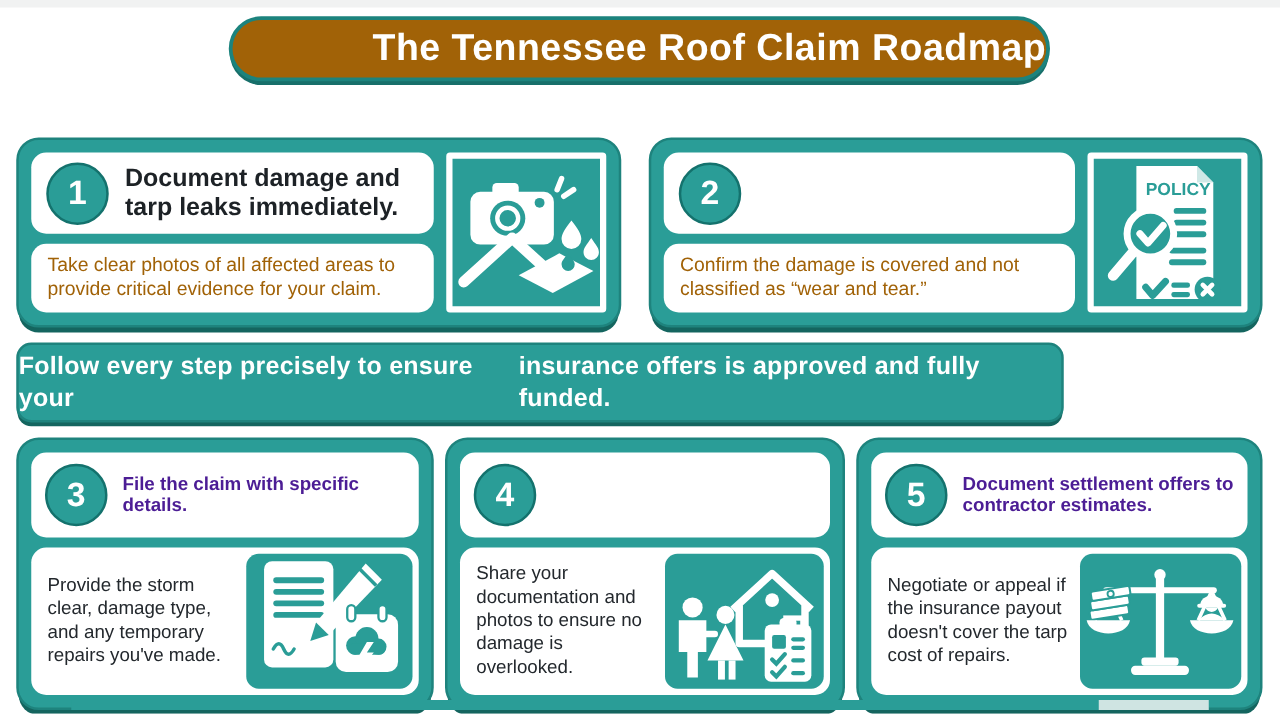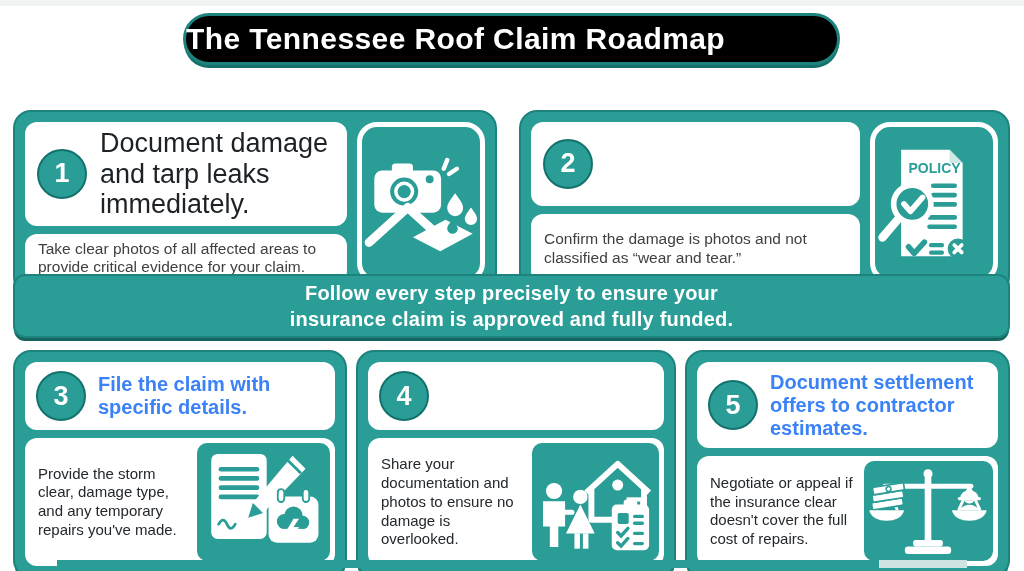--- a/index.html
+++ b/index.html
@@ -4,63 +4,63 @@
 <style>
   html,body{margin:0;padding:0;background:#fff;}
   .stage{
     position:relative;width:1024px;height:571px;overflow:hidden;background:#ffffff;
     font-family:"Liberation Sans","DejaVu Sans",sans-serif;
   }
   .top-strip{position:absolute;top:0;left:0;width:1024px;height:6px;background:#f1f2f2;}
   
   .title-pill{
     position:absolute;left:183px;top:13px;width:651px;height:46px;
-    background:#000000;border:3px solid #1c837d;border-radius:28px;
+    background:#a16207;border:3px solid #1c837d;border-radius:28px;
     box-shadow:0 4px 0 -1px #176f6a;
-    display:flex;align-items:center;justify-content:flex-start;
+    display:flex;align-items:center;justify-content:flex-end;
   }
   .title-pill .t{color:#ffffff;font-weight:bold;font-size:30px;letter-spacing:.4px;}
   
   .row1{position:absolute;left:13px;top:110px;width:997px;height:152px;
     display:grid;grid-template-columns:484px 1fr;gap:22px;}
   .row2{position:absolute;left:13px;top:350px;width:997px;height:206px;
     display:grid;grid-template-columns:334px 320px 1fr;gap:9px;}
   .card{
     background:#2a9d97;border:2px solid #1e837d;border-radius:18px;
     box-shadow:0 6px 0 -2px #14655f;padding:10px;box-sizing:border-box;
   }
   
   .c1{display:grid;grid-template-columns:1fr 128px;gap:10px;height:100%;}
   .colL{display:flex;flex-direction:column;gap:8px;min-width:0;}
   .head-box{background:#fff;border-radius:12px;display:flex;align-items:center;gap:13px;
     padding:6px 12px;flex:1.25;}
   .num-badge{width:46px;height:46px;border-radius:50%;background:#2a9d97;
     border:2px solid #14726d;color:#fff;font-weight:bold;font-size:27px;
     display:flex;align-items:center;justify-content:center;flex-shrink:0;}
-  .head-text{font-weight:normal;font-size:27px;line-height:1.13;color:#1d2226;}
+  .head-text{font-weight:bold;font-size:20px;line-height:1.13;color:#1d2226;}
   .desc-box{background:#fff;border-radius:12px;display:flex;align-items:center;
-    padding:6px 13px;flex:1;font-size:15.5px;line-height:1.22;color:#404040;}
-  .icon-frame{border:5px solid #fff;border-radius:20px;display:flex;
-    align-items:center;justify-content:flex-start;overflow:hidden;}
+    padding:6px 13px;flex:1;font-size:15.5px;line-height:1.22;color:#a16207;}
+  .icon-frame{border:5px solid #fff;border-radius:3px;display:flex;
+    align-items:center;justify-content:flex-end;overflow:hidden;}
   
   .c2{display:flex;flex-direction:column;gap:8px;height:100%;}
   .head-box2{background:#fff;border-radius:12px;display:flex;align-items:center;gap:12px;
     padding:9px 11px;}
-  .head-text2{font-weight:bold;font-size:20px;line-height:1.14;color:#3b82f6;}
+  .head-text2{font-weight:bold;font-size:15px;line-height:1.14;color:#4c1d95;}
   .bottom-panel{background:#fff;border-radius:12px;flex:1;display:flex;overflow:hidden;min-height:0;}
   .bottom-desc{flex:1.18;padding:8px 4px 8px 13px;font-size:15px;line-height:1.25;
     color:#23282d;display:flex;align-items:center;min-width:0;}
   .icon-pane{flex:0 0 43%;background:#2a9d97;border-radius:10px;margin:5px;
     display:flex;align-items:center;justify-content:center;overflow:hidden;}
   
   .banner{
-    position:absolute;left:13px;top:274px;width:997px;height:64px;box-sizing:border-box;
+    position:absolute;left:13px;top:274px;width:838px;height:64px;box-sizing:border-box;
     background:#2a9d97;border:2px solid #1e837d;border-radius:12px;
     box-shadow:0 4px 0 -1px #14655f;
-    display:flex;flex-direction:column;align-items:center;justify-content:center;
+    display:flex;flex-direction:row;align-items:center;justify-content:center;
   }
   .banner .b{color:#fff;font-weight:bold;font-size:20px;line-height:1.32;letter-spacing:.2px;}
   
   .bottom-strip{position:absolute;left:57px;top:560px;width:910px;height:8px;background:#2a9d97;}
   .bottom-strip .light{position:absolute;right:0;top:0;width:88px;height:8px;background:#cfe4e2;}
   svg{display:block;}
 </style>
 </head>
 <body>
 
@@ -102,21 +102,21 @@
         </div>
       </div>
     </div>
 
     <div class="card">
       <div class="c1">
         <div class="colL">
           <div class="head-box">
             <div class="num-badge">2</div>
           </div>
-          <div class="desc-box">Confirm the damage is photos and not classified as “wear and tear.”</div>
+          <div class="desc-box">Confirm the damage is covered and not classified as “wear and tear.”</div>
         </div>
         <div class="icon-frame">
           <svg width="110" height="118" viewBox="0 0 118 126">
             <path d="M28 6 h52 l14 14 v100 h-66 z" fill="#fff"></path>
             <path d="M80 6 l14 14 h-14 z" fill="#cfe8e6"></path>
             <text x="36" y="31" font-size="15" font-weight="bold" fill="#2a9d97">POLICY</text>
             <g fill="#2a9d97">
               <rect x="60" y="42" width="28" height="5" rx="2.5"></rect>
               <rect x="60" y="52" width="28" height="5" rx="2.5"></rect>
               <rect x="60" y="62" width="28" height="5" rx="2.5"></rect>
@@ -132,21 +132,21 @@
             <circle cx="89" cy="112" r="11" fill="#2a9d97"></circle>
             <path d="M85 108 l8 8 M93 108 l-8 8" stroke="#fff" stroke-width="4" stroke-linecap="round"></path>
           </svg>
         </div>
       </div>
     </div>
   </div>
 
   <div class="banner">
     <div class="b">Follow every step precisely to ensure your</div>
-    <div class="b">insurance claim is approved and fully funded.</div>
+    <div class="b">insurance offers is approved and fully funded.</div>
   </div>
 
   <div class="row2">
 
     <div class="card">
       <div class="c2">
         <div class="head-box2">
           <div class="num-badge">3</div>
           <div class="head-text2">File the claim with specific details.</div>
         </div>
@@ -220,21 +220,21 @@
       </div>
     </div>
 
     <div class="card">
       <div class="c2">
         <div class="head-box2">
           <div class="num-badge">5</div>
           <div class="head-text2">Document settlement offers to contractor estimates.</div>
         </div>
         <div class="bottom-panel">
-          <div class="bottom-desc">Negotiate or appeal if the insurance clear doesn't cover the full cost of repairs.</div>
+          <div class="bottom-desc">Negotiate or appeal if the insurance payout doesn't cover the tarp cost of repairs.</div>
           <div class="icon-pane">
             <svg width="124" height="100" viewBox="0 0 150 118">
               <circle cx="75" cy="14" r="5.5" fill="#fff"></circle>
               <rect x="71" y="14" width="8" height="82" fill="#fff"></rect>
               <rect x="57" y="94" width="36" height="8" rx="3" fill="#fff"></rect>
               <rect x="47" y="102" width="56" height="9" rx="4" fill="#fff"></rect>
               <rect x="20" y="26" width="110" height="6" rx="3" fill="#fff"></rect>
               <path d="M25 30 L12 58 M25 30 L38 58" stroke="#fff" stroke-width="3.5" fill="none"></path>
               <path d="M125 30 L112 58 M125 30 L138 58" stroke="#fff" stroke-width="3.5" fill="none"></path>
               <g transform="rotate(-9 25 44)">

